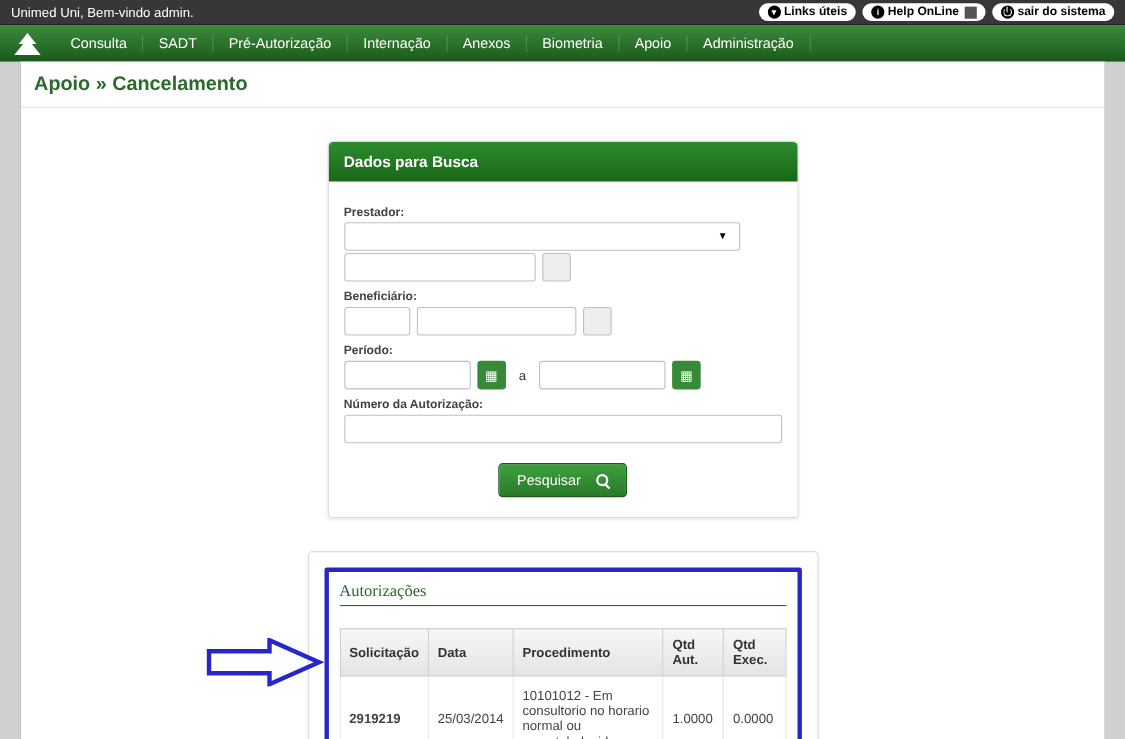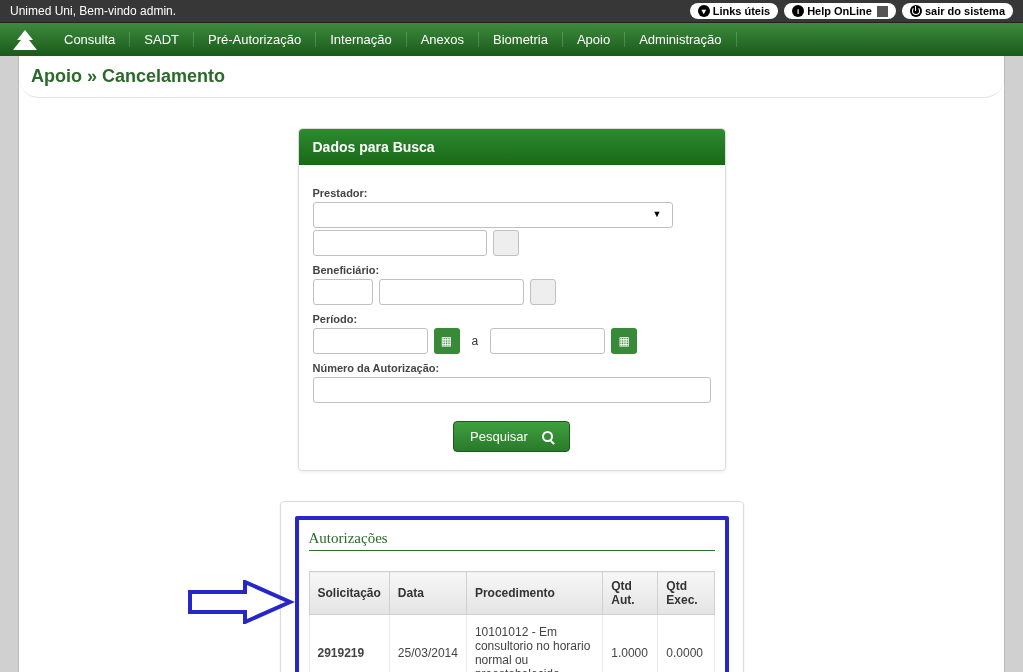--- a/index.html
+++ b/index.html
@@ -122,21 +122,20 @@
       border-left: 1px solid #bbb;
       border-right: 1px solid #bbb;
       padding-bottom: 20px;
     }
     .breadcrumb {
       padding: 10px 12px 10px 12px;
       font-size: 18px;
       color: #2a6a2a;
       font-weight: bold;
       border-bottom: 1px solid #e5e5e5;
-      border-radius: 20px;
     }
     .card {
       width: 428px;
       margin: 30px auto 0;
       border: 1px solid #dcdcdc;
       border-radius: 4px;
       box-shadow: 0 1px 3px rgba(0,0,0,0.08);
     }
     .card-header {
       background: linear-gradient(to bottom, #2e8b2e, #186818);

